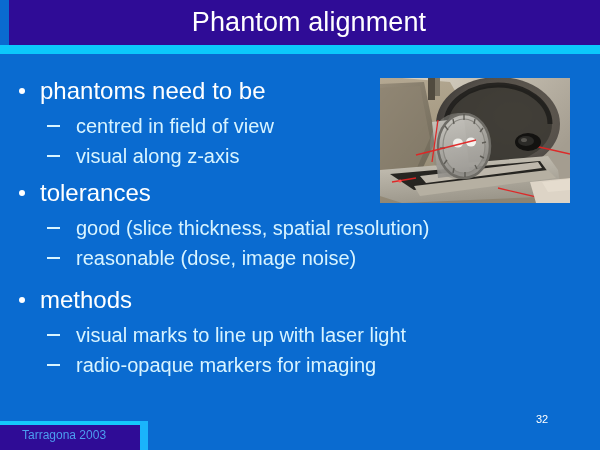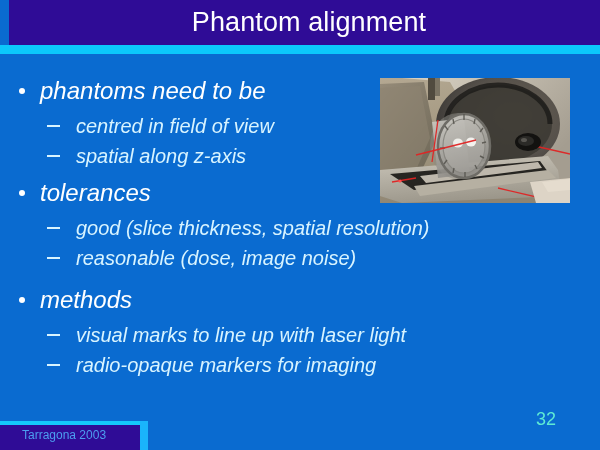--- a/index.html
+++ b/index.html
@@ -62,21 +62,20 @@
     background: #0a6bd0;
   }
 
   
   .content {
     position: absolute;
     left: 0;
     top: 57px;
     width: 600px;
     height: 350px;
-    font-style: italic;
   }
 
   .group {
     position: absolute;
     left: 0;
     width: 600px;
   }
   .group-1 { top: 18px; }
   .group-2 { top: 120px; }
   .group-3 { top: 227px; }
@@ -166,22 +165,22 @@
     color: #4c9ef0;
     font-size: 12px;
     line-height: 17px;
     white-space: nowrap;
     margin-left: 12px;
   }
   .page-number {
     position: absolute;
     left: 536px;
     top: 411px;
-    color: #5eead4;
-    font-size: 18px;
+    color: #ffffff;
+    font-size: 11px;
     line-height: 16px;
     white-space: nowrap;
   }
 </style>
 </head>
 <body>
 
 <div class="slide">
 
   <div class="title-band">
@@ -293,21 +292,21 @@
         <span class="dot"></span>
         <span>phantoms need to be</span>
       </div>
       <div class="gap-sm"></div>
       <div class="sub-row">
         <span class="dash"></span>
         <span>centred in field of view</span>
       </div>
       <div class="sub-row">
         <span class="dash"></span>
-        <span>spatial along z-axis</span>
+        <span>visual along z-axis</span>
       </div>
     </div>
 
     <div class="group group-3">
       <div class="bullet-row">
         <span class="dot"></span>
         <span>methods</span>
       </div>
       <div class="gap-sm"></div>
       <div class="sub-row">

